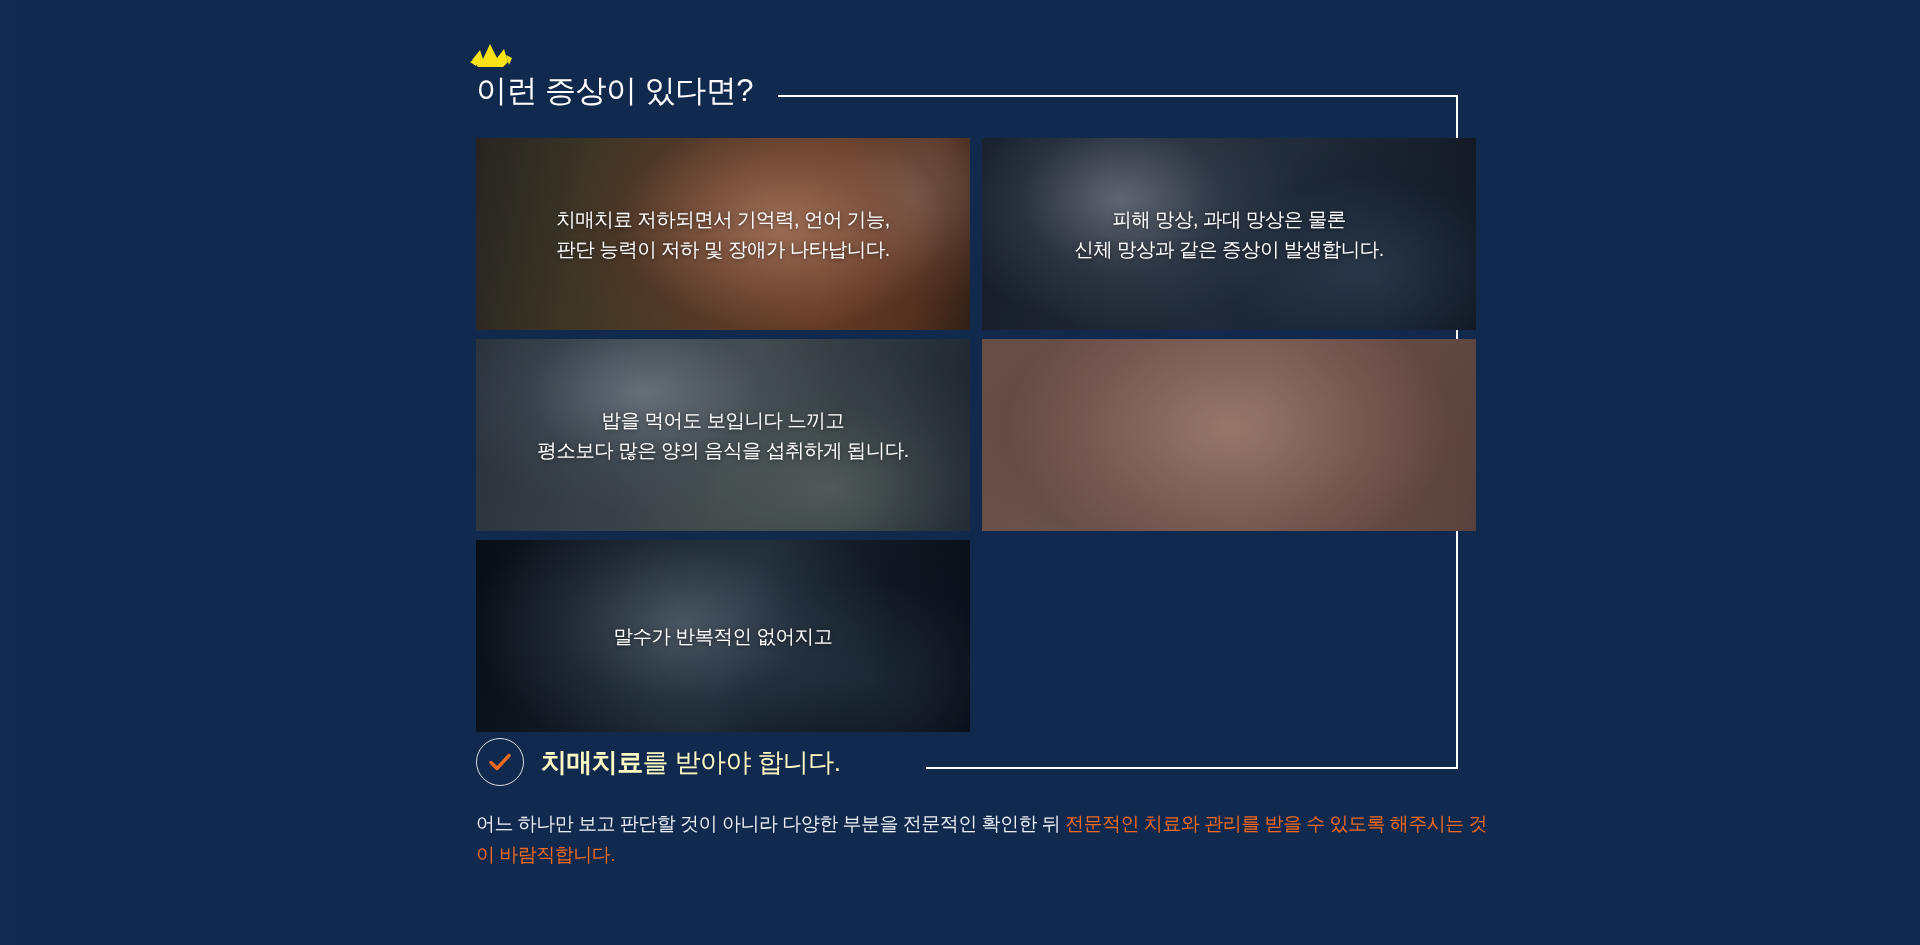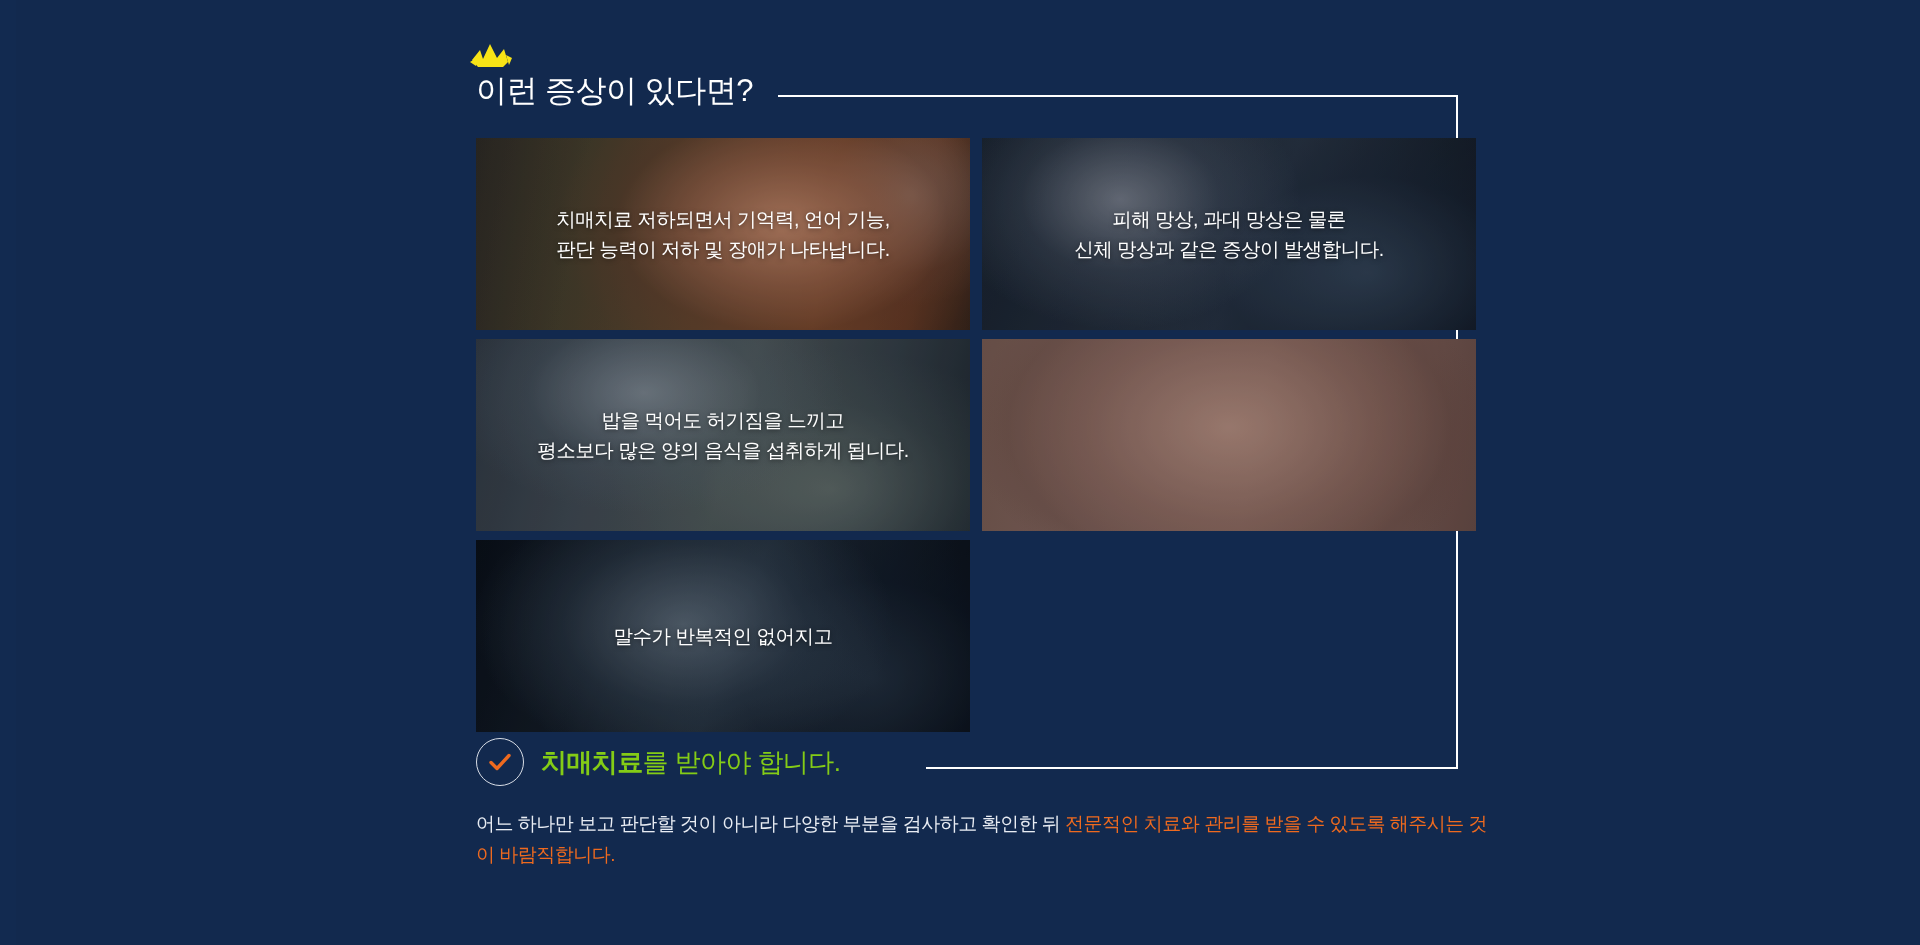--- a/index.html
+++ b/index.html
@@ -174,21 +174,21 @@
     border: 1.6px solid #d8dde6;
     display: flex;
     align-items: center;
     justify-content: center;
     flex: 0 0 auto;
   }
   .conclusion-title {
     font-size: 26px;
     font-weight: 500;
     letter-spacing: -0.6px;
-    color: #84cc16;
+    color: #fef9c3;
     white-space: nowrap;
   }
   .conclusion-title .strong { font-weight: 700; }
 
   .conclusion-body {
     margin-top: 22px;
     font-size: 19px;
     line-height: 1.65;
     letter-spacing: -0.5px;
     color: #e8ecf3;
@@ -234,21 +234,21 @@
       <div class="card-text">
         <span>피해 망상, 과대 망상은 물론</span>
         <span class="l2">신체 망상과 같은 증상이 발생합니다.</span>
       </div>
     </div>
 
     <div class="card">
       <div class="card-photo photo-3"></div>
       <div class="card-scrim"></div>
       <div class="card-text">
-        <span>밥을 먹어도 허기짐을 느끼고</span>
+        <span>밥을 먹어도 보입니다 느끼고</span>
         <span class="l2">평소보다 많은 양의 음식을 섭취하게 됩니다.</span>
       </div>
     </div>
 
     <div class="card">
       <div class="card-photo photo-4"></div>
       <div class="card-scrim"></div>
     </div>
 
 
@@ -264,16 +264,16 @@
 
   <div class="conclusion">
     <div class="conclusion-head">
       <span class="check-circle">
         <svg width="26" height="26" viewBox="0 0 26 26" xmlns="http://www.w3.org/2000/svg">
           <path d="M4 13.5 L10 19.5 L22 6.5" fill="none" stroke="#ee6a1f" stroke-width="3.4" stroke-linecap="round" stroke-linejoin="round"></path>
         </svg>
       </span>
       <span class="conclusion-title"><span class="strong">치매치료</span><span>를 받아야 합니다.</span></span>
     </div>
-    <p class="conclusion-body"><span>어느 하나만 보고 판단할 것이 아니라 다양한 부분을 검사하고 확인한 뒤 </span><span class="hl">전문적인 치료와 관리를 받을 수 있도록 해주시는 것이 바람직합니다.</span></p>
+    <p class="conclusion-body"><span>어느 하나만 보고 판단할 것이 아니라 다양한 부분을 전문적인 확인한 뒤 </span><span class="hl">전문적인 치료와 관리를 받을 수 있도록 해주시는 것이 바람직합니다.</span></p>
   </div>
 
 </div>
 
 </body></html>

